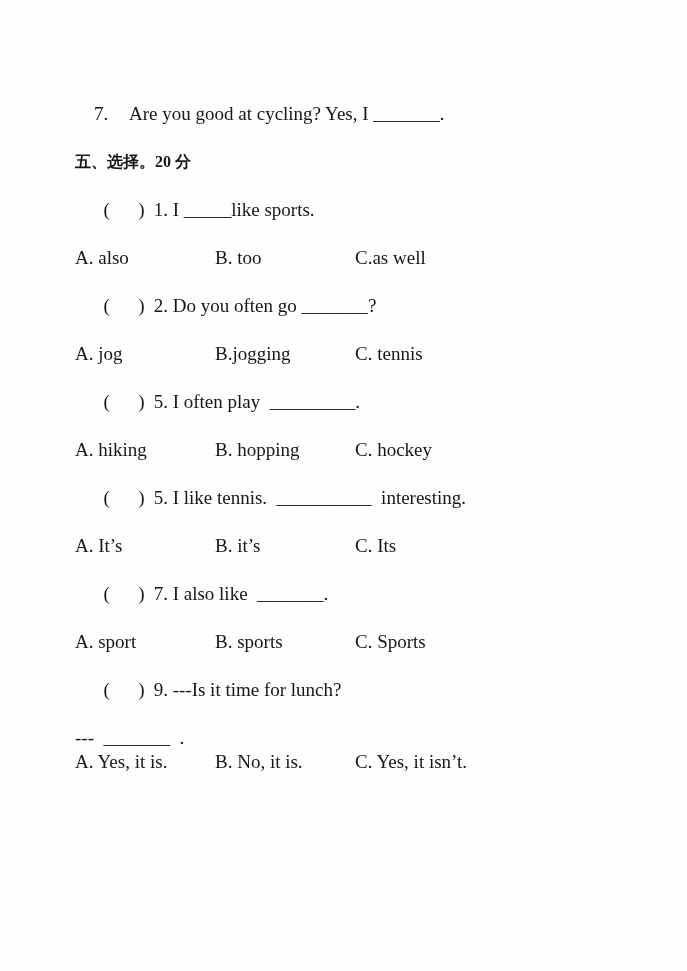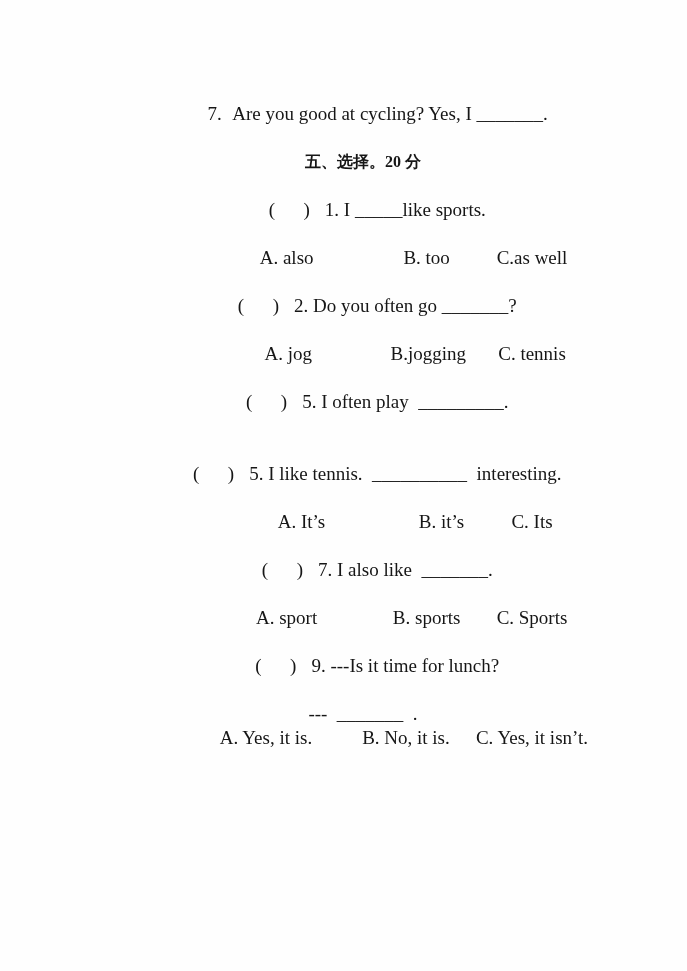--- a/index.html
+++ b/index.html
@@ -15,40 +15,38 @@
     box-sizing: border-box;
     padding: 78px 36px 0 75px;
     color: #161616;
     font-family: "Liberation Serif", "DejaVu Serif", serif;
     font-size: 19px;
     overflow: hidden;
   }
   .line {
     line-height: 24px;
     white-space: pre-wrap;
-    text-align: center;
   }
   .intro-line .q-num {
     display: inline-block;
     min-width: 35px;
   }
   .section-header {
     font-weight: bold;
     font-size: 16px;
   }
   .q-line .bracket {
     white-space: pre;
   }
   .q-line .q-text {
-    margin-left: 15px;
+    margin-left: 9px;
   }
   .extra-line {
   }
   .options-line {
-    margin-left: 58px;
   }
   .opt {
     display: inline-block;
     min-width: 140px;
     white-space: pre-wrap;
   }
   .opt:last-child {
     min-width: 0;
   }
 </style>
@@ -78,20 +76,21 @@
     </div>
 
     <div class="line options-line"><span class="opt">A. jog</span><span class="opt">B.jogging</span><span class="opt">C. tennis</span></div>
   </div>
 
   <div class="question">
     <div class="line q-line">
       <span class="bracket">(      )</span><span class="q-text">5. I often play  _________.</span>
     </div>
 
+    <div class="line options-line"><span class="opt">A. hiking</span><span class="opt">B. hopping</span><span class="opt">C. hockey</span></div>
   </div>
 
 
   <div class="question">
     <div class="line q-line">
       <span class="bracket">(      )</span><span class="q-text">5. I like tennis.  __________  interesting.</span>
     </div>
 
     <div class="line options-line"><span class="opt">A. It’s</span><span class="opt">B. it’s</span><span class="opt">C. Its</span></div>
   </div>

